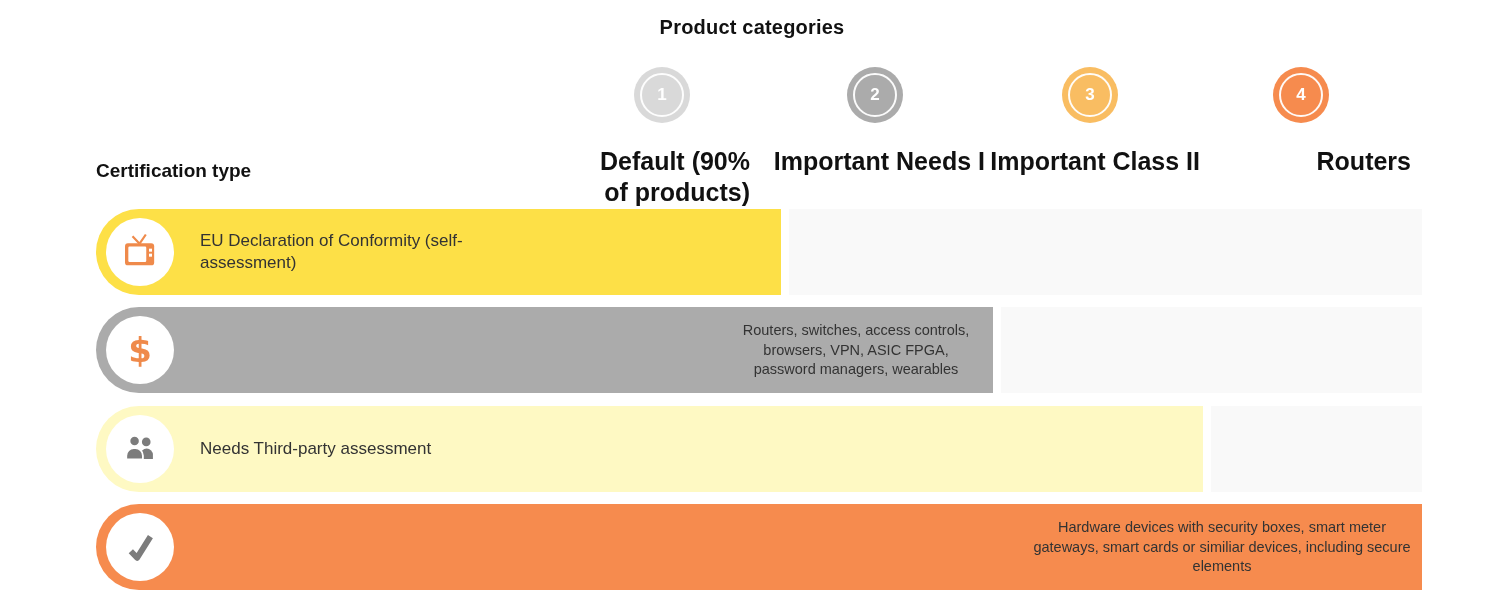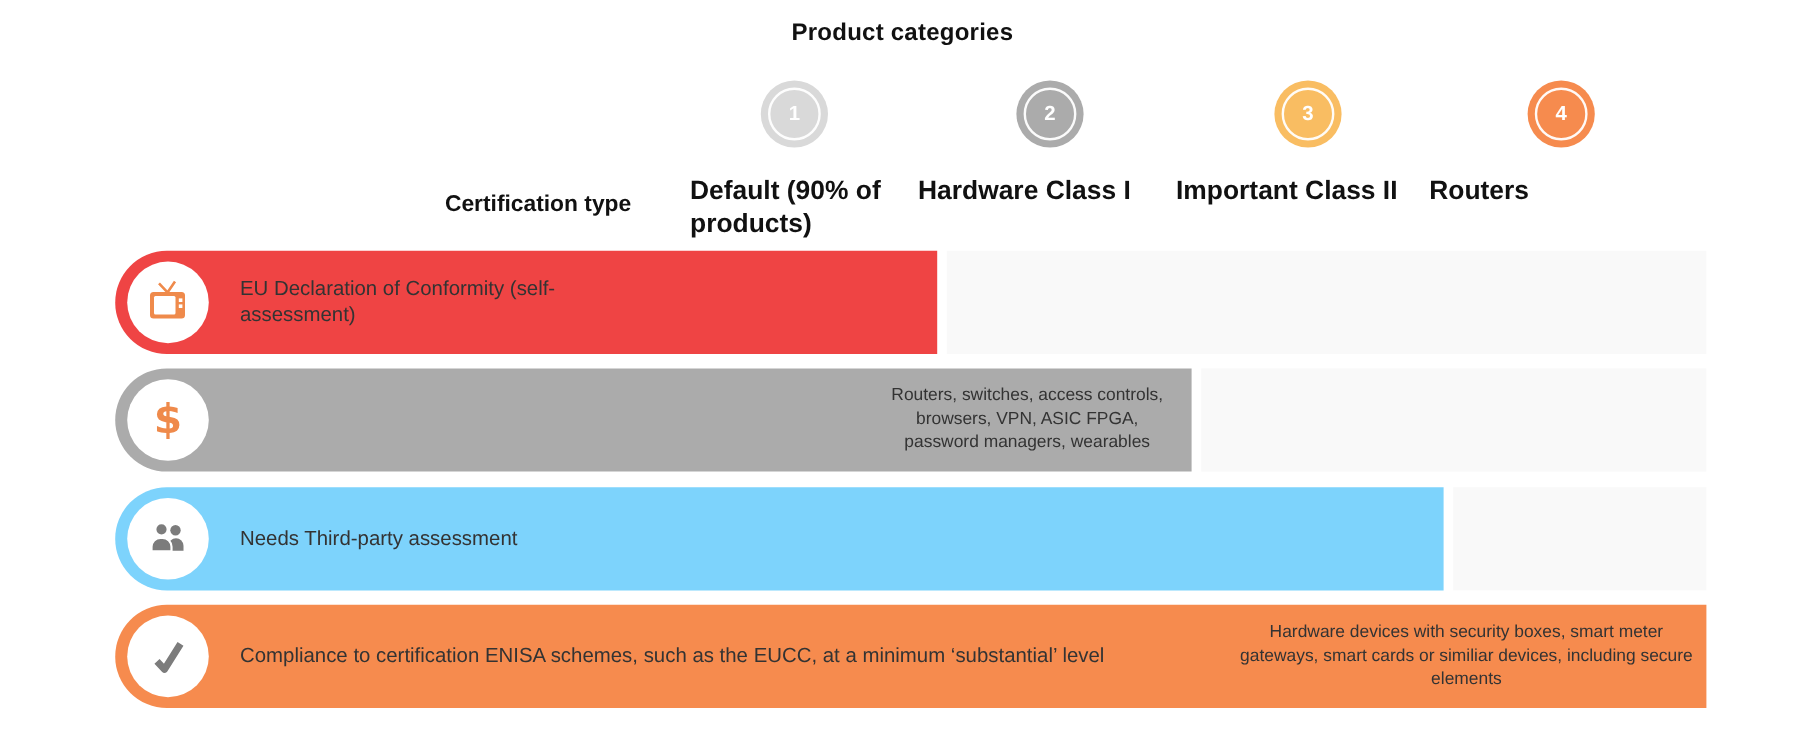--- a/index.html
+++ b/index.html
@@ -3,31 +3,31 @@
 <meta charset="utf-8">
 <style>
   html,body{margin:0;padding:0;background:#ffffff;}
   body{width:1504px;height:614px;position:relative;overflow:hidden;
        font-family:"Liberation Sans","DejaVu Sans",sans-serif;color:#333;}
   .canvas{position:absolute;inset:0;}
 
   .page-title{position:absolute;top:16px;left:0;width:1504px;text-align:center;
     font-size:20px;font-weight:bold;color:#111;letter-spacing:.2px;}
 
-  .cert-type-label{position:absolute;top:160px;left:96px;width:430px;text-align:right;
+  .cert-type-label{position:absolute;top:160px;left:96px;width:430px;text-align:left;
     font-size:19px;font-weight:bold;color:#111;}
 
   .cat-circle{position:absolute;top:67px;width:56px;height:56px;border-radius:50%;
     display:flex;align-items:center;justify-content:center;}
   .cat-circle .ring{width:40px;height:40px;border:2px solid rgba(255,255,255,.95);
     border-radius:50%;display:flex;align-items:center;justify-content:center;}
   .cat-circle .num{color:#fff;font-size:17px;font-weight:bold;}
 
-  .cat-header{position:absolute;top:146px;text-align:left;
-    font-size:22px;font-weight:bold;color:#111;line-height:1.22;}
+  .cat-header{position:absolute;top:146px;text-align:right;
+    font-size:25px;font-weight:bold;color:#111;line-height:1.22;}
 
   .row{position:absolute;left:96px;width:1326px;height:86px;}
   .row .track{position:absolute;top:0;bottom:0;right:0;background:#f9f9f9;}
   .row .bar{position:absolute;top:0;bottom:0;left:0;border-radius:43px 0 0 43px;}
   .row .icon-circle{position:absolute;left:10px;top:9px;width:68px;height:68px;
     background:#fff;border-radius:50%;display:flex;align-items:center;justify-content:center;}
   .row .desc{position:absolute;left:104px;top:50%;transform:translateY(-50%);
     font-size:17px;line-height:1.3;color:#333;}
   .row .products{position:absolute;top:50%;transform:translateY(-50%);
     font-size:14.5px;line-height:1.35;color:#333;text-align:center;}
@@ -83,27 +83,27 @@
       <span class="num">3</span>
     </div>
   </div>
   <div class="cat-circle circ4" style="background-color: rgb(246, 139, 78);">
     <div class="ring">
       <span class="num">4</span>
     </div>
   </div>
 
   <div class="cat-header hdr1">Default (90% of products)</div>
-  <div class="cat-header hdr2">Hardware Class I</div>
+  <div class="cat-header hdr2">Important Needs I</div>
   <div class="cat-header hdr3">Important Class II</div>
   <div class="cat-header hdr4">Routers</div>
 
   <div class="row row1">
     <div class="track"></div>
-    <div class="bar" style="background-color: #ef4444;">
+    <div class="bar" style="background-color: #fde047;">
       <div class="icon-circle">
         <svg width="40" height="40" viewBox="0 0 48 48">
           <path d="M15 5 L23.5 14 M31 3 L23.5 14" stroke="#ef8a4b" stroke-width="2.6" fill="none"></path>
           <rect x="6" y="13.5" width="35" height="26.5" rx="3.5" fill="#ef8a4b"></rect>
           <rect x="10" y="17.5" width="21.5" height="18.5" rx="1.5" fill="#ffffff"></rect>
           <rect x="34.8" y="20" width="3.6" height="3.6" fill="#ffffff"></rect>
           <rect x="34.8" y="26" width="3.6" height="3.6" fill="#ffffff"></rect>
         </svg>
       </div>
       <div class="desc">EU Declaration of Conformity (self-assessment)</div>
@@ -115,39 +115,38 @@
     <div class="bar" style="background-color: rgb(171, 171, 171);">
       <div class="icon-circle">
         <span class="dollar-glyph">$</span>
       </div>
       <div class="products">Routers, switches, access controls, browsers, VPN, ASIC FPGA, password managers, wearables</div>
     </div>
   </div>
 
   <div class="row row3">
     <div class="track"></div>
-    <div class="bar" style="background-color: #7dd3fc;">
+    <div class="bar" style="background-color: #fef9c3;">
       <div class="icon-circle">
         <svg width="40" height="40" viewBox="0 0 48 48">
           <circle cx="31.5" cy="15.5" r="5.2" fill="#7c7c7c"></circle>
           <path d="M24.5 36 v-5 a7.5 7.5 0 0 1 7.5-7.5 a7.5 7.5 0 0 1 7.5 7.5 v5 Z" fill="#7c7c7c"></path>
           <circle cx="17.5" cy="14.5" r="6.2" fill="#7c7c7c" stroke="#ffffff" stroke-width="2.2"></circle>
           <path d="M7.5 36.5 v-4.5 a9 9 0 0 1 9-9 h2 a9 9 0 0 1 9 9 v4.5 Z" fill="#7c7c7c" stroke="#ffffff" stroke-width="2.2"></path>
         </svg>
       </div>
       <div class="desc">Needs Third-party assessment</div>
     </div>
   </div>
 
   <div class="row row4">
 
     <div class="bar" style="background-color: rgb(246, 139, 78);">
       <div class="icon-circle">
         <svg width="40" height="40" viewBox="0 0 48 48">
           <path d="M13 29 L20.5 37 L36.5 11.5" stroke="#7c7c7c" stroke-width="7" fill="none" stroke-linejoin="round"></path>
         </svg>
       </div>
-      <div class="desc">Compliance to certification ENISA schemes, such as the EUCC, at a minimum ‘substantial’ level</div>
       <div class="products">Hardware devices with security boxes, smart meter gateways, smart cards or similiar devices, including secure elements</div>
     </div>
   </div>
 
 </div>
 
 </body></html>

